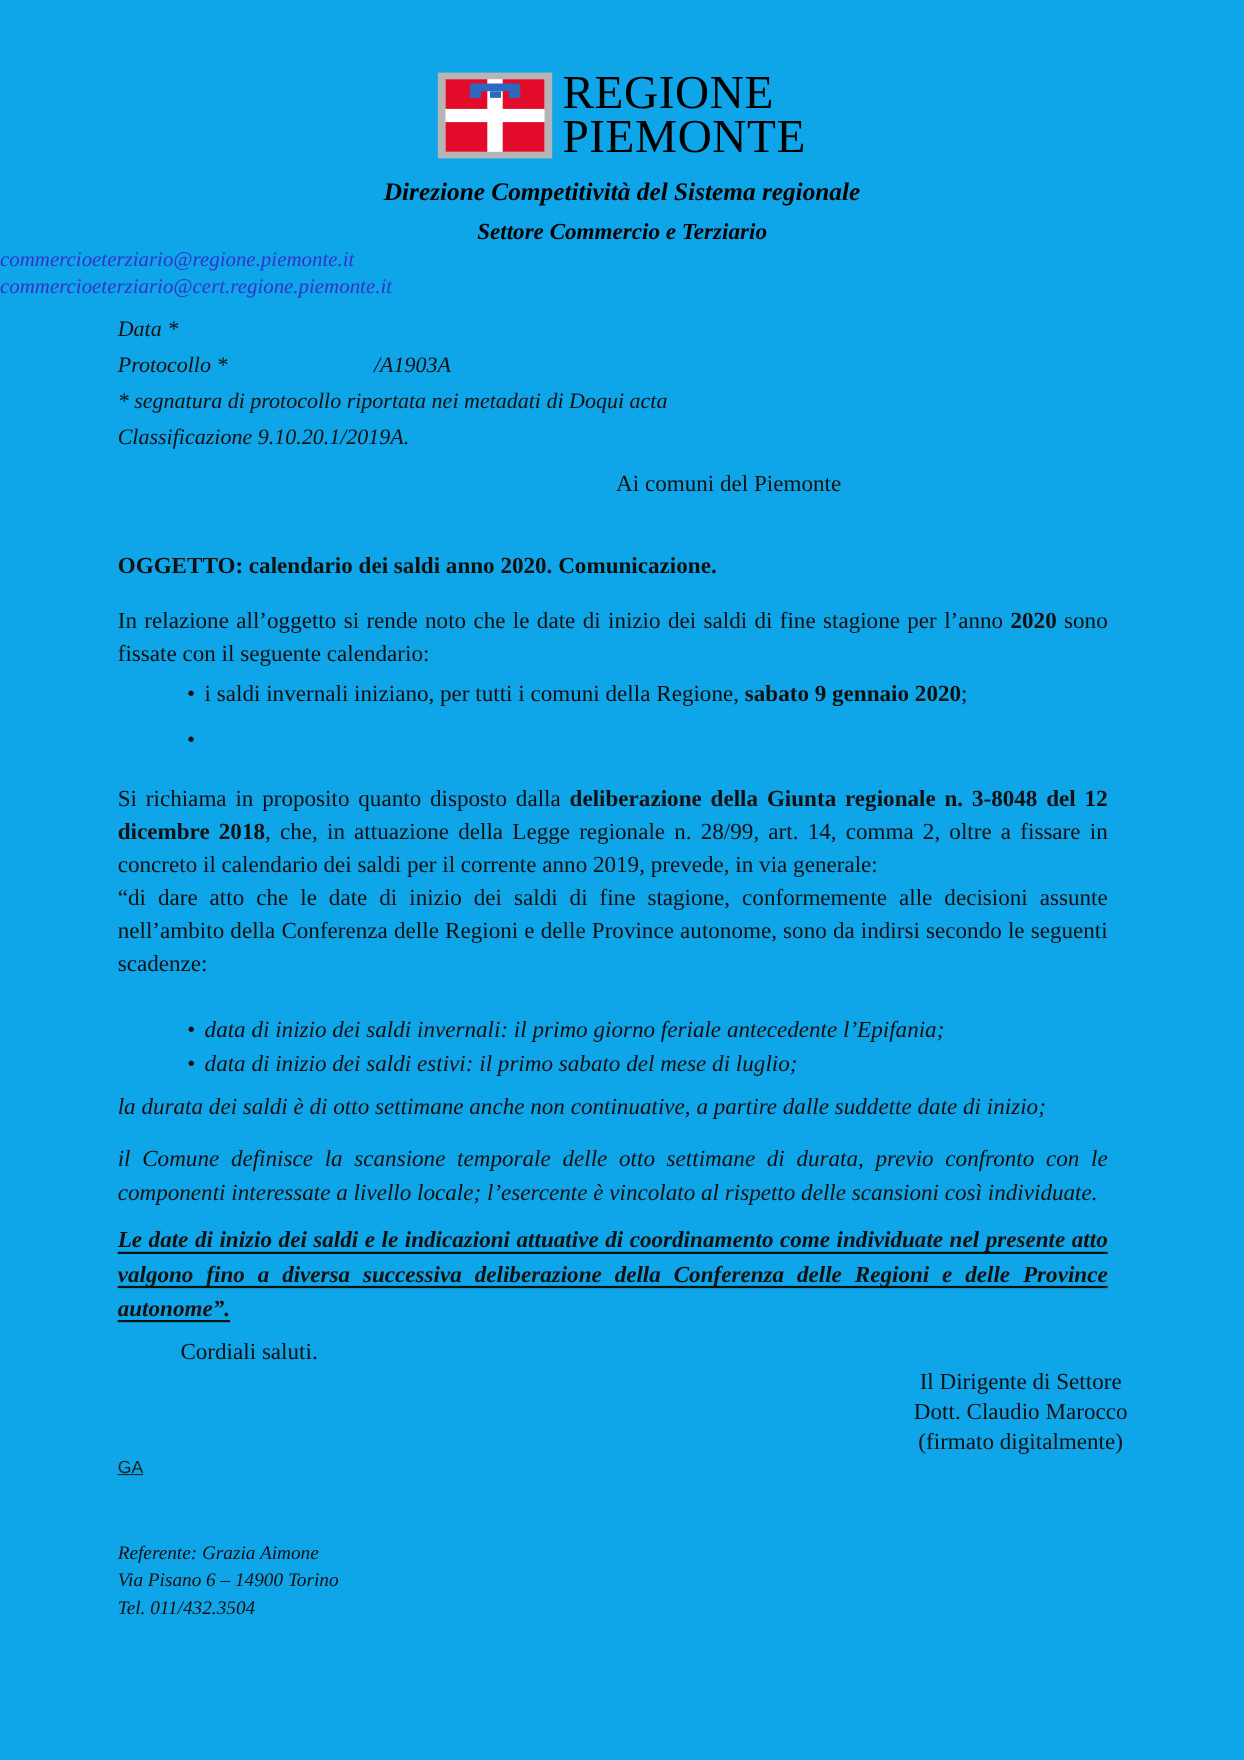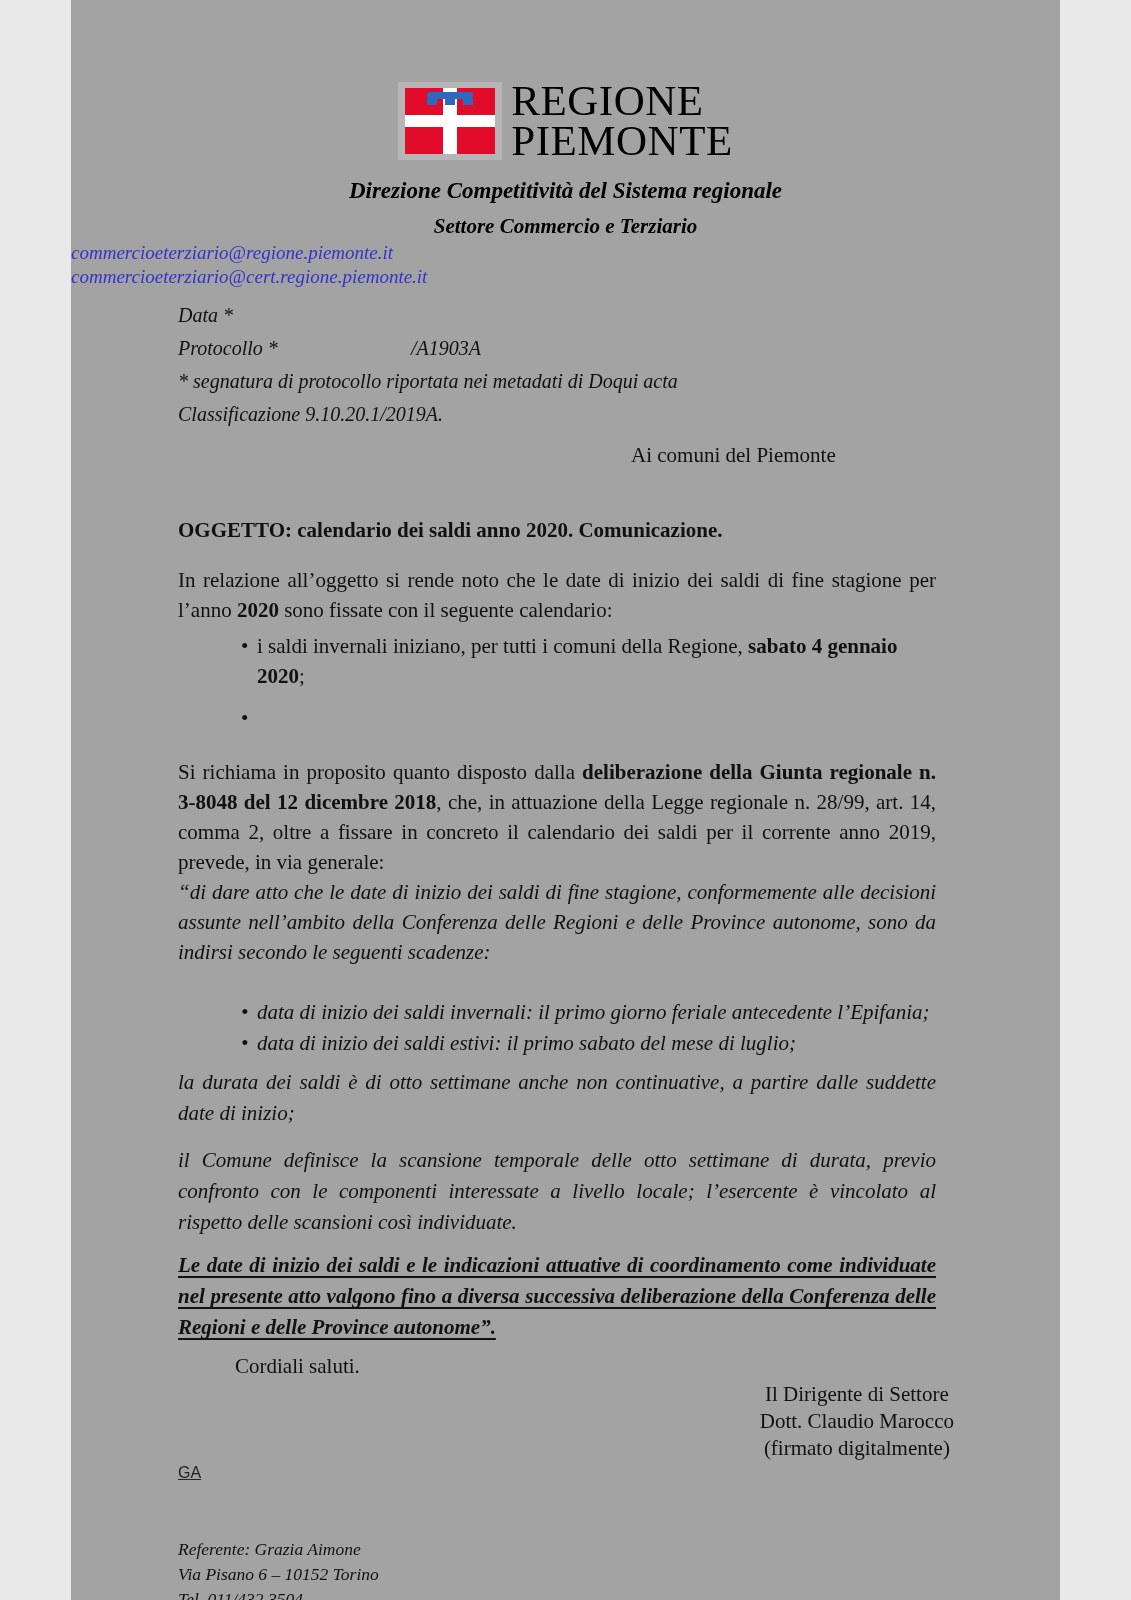--- a/index.html
+++ b/index.html
@@ -1,22 +1,22 @@
 <!DOCTYPE html>
 <html lang="it"><head>
 <meta charset="utf-8">
 <style>
   html,body { margin:0; padding:0; background:#e9e9e9; }
   .page {
     position:relative;
-    width:989px; height:1600px;
+    width:1131px; height:1600px;
     margin:0 auto;
-    background:#a3a3a3;
+    background:#0ea5e9;
     box-sizing:border-box;
-    padding-top:78px;
+    padding-top:62px;
     overflow:hidden;
     font-family:"Liberation Serif", serif;
     color:#111111;
   }
 
   
   .logo-row { display:flex; justify-content:center; align-items:center; gap:9px; height:86px; }
   .crest { position:relative; width:104px; height:78px; background:#b5b5b5; flex-shrink:0; }
   .crest-inner { position:absolute; left:7px; top:6px; right:7px; bottom:6px; background:#ffffff; }
   .sq { position:absolute; width:38px; height:27px; background:#e30b2a; }
@@ -37,21 +37,21 @@
   .protocol .value { position:absolute; left:213px; top:0;margin-left:20px; }
 
   
   .recipient { margin:12px 0 0 560px; font-size:21px; }
   .subject   { margin:50px 124px 0 107px; font-size:21px; font-weight:bold; }
 
   
   .para { margin:0 124px 0 107px; font-size:21px; line-height:30px; text-align:justify; }
   .p-intro    { margin-top:22px; }
   .p-richiamo { margin-top:24px; }
-  .p-quote    { font-style:italic; }
+  .p-quote    { }
   .p-durata   { margin-top:8px;  font-style:italic; line-height:31px; }
   .p-comune   { margin-top:16px; font-style:italic; line-height:31px; }
   .p-validita { margin-top:12px; font-style:italic; font-weight:bold; line-height:31px;
                 text-decoration:underline; text-decoration-thickness:2px; text-underline-offset:4px; }
 
   .blist { margin:0 124px 0 170px; font-size:21px; line-height:30px; }
   .blist .item { display:flex; }
   .blist .marker { width:16px; flex-shrink:0; }
   .list-1 .item-1 { margin-top:6px; }
   .list-1 .item-2 { margin-top:12px; }
@@ -105,21 +105,21 @@
   </div>
 
   <div class="recipient">Ai comuni del Piemonte</div>
   <div class="subject">OGGETTO: calendario dei saldi anno 2020. Comunicazione.</div>
 
   <p class="para p-intro"><span>In relazione all’oggetto si rende noto che le date di  inizio dei saldi di fine stagione per l’anno </span><b>2020</b><span> sono fissate con il seguente calendario:</span></p>
 
   <div class="blist list-1">
     <div class="item item-1">
       <span class="marker">•</span>
-      <span><span>i saldi invernali iniziano, per tutti i comuni della Regione, </span><b>sabato 4 gennaio 2020</b><span>;</span></span>
+      <span><span>i saldi invernali iniziano, per tutti i comuni della Regione, </span><b>sabato 9 gennaio 2020</b><span>;</span></span>
     </div>
     <div class="item item-2">
       <span class="marker">•</span>
     </div>
   </div>
 
   <p class="para p-richiamo"><span>Si richiama in proposito quanto disposto dalla </span><b>deliberazione della Giunta regionale n. 3-8048 del 12 dicembre 2018</b><span>,  che, in attuazione della Legge regionale n. 28/99, art. 14, comma 2,  oltre a fissare in concreto il calendario dei saldi per il corrente anno 2019, prevede, in via generale:</span></p>
 
   <p class="para p-quote">“di dare atto che le date di inizio dei saldi di fine stagione, conformemente alle decisioni assunte nell’ambito della Conferenza delle Regioni e delle Province autonome, sono da indirsi secondo le seguenti scadenze:</p>
 
@@ -145,17 +145,17 @@
   <div class="signature">
     <div>Il Dirigente di Settore</div>
     <div>Dott. Claudio Marocco</div>
     <div>(firmato digitalmente)</div>
   </div>
 
   <div class="initials">GA</div>
 
   <div class="footer">
     <div>Referente: Grazia Aimone</div>
-    <div>Via Pisano 6 – 10152 Torino</div>
+    <div>Via Pisano 6 – 14900 Torino</div>
     <div>Tel.  011/432.3504</div>
   </div>
 
 </div>
 
 </body></html>

